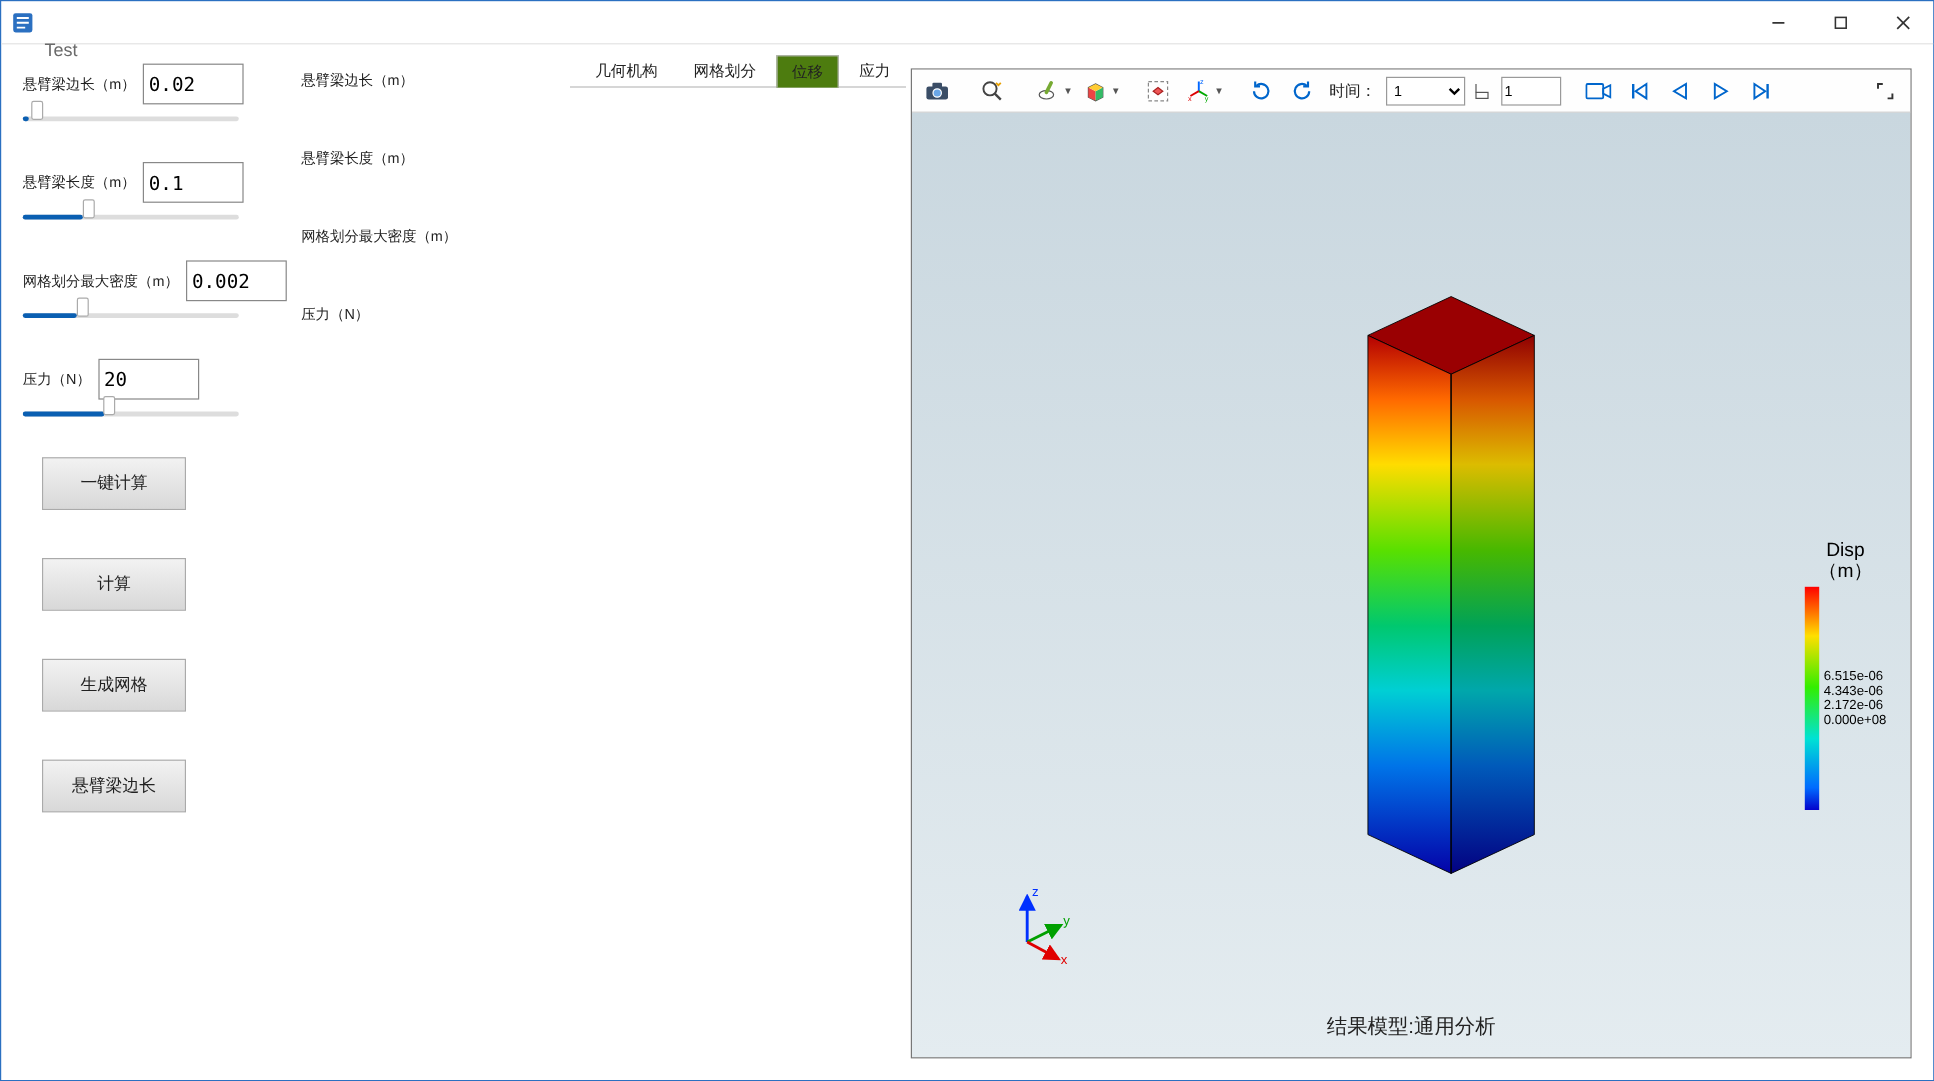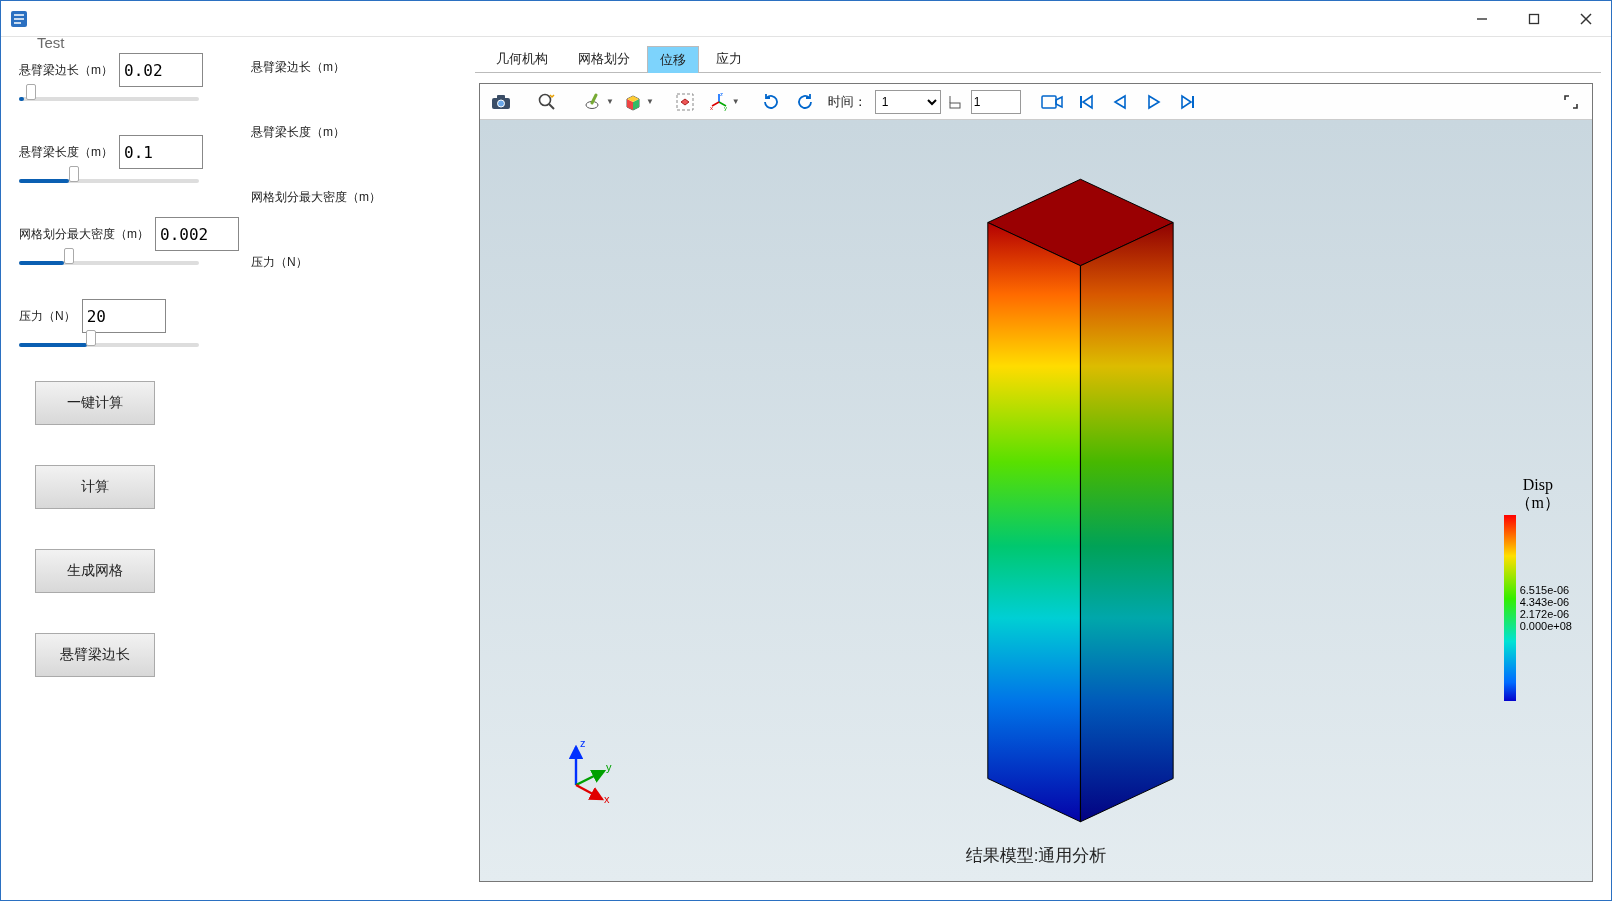--- a/index.html
+++ b/index.html
@@ -7,54 +7,54 @@
   .window { width:1612px; height:901px; border:1px solid #2b70c1; display:flex; flex-direction:column; background:#fff; }
   
   .titlebar { height:36px; display:flex; align-items:center; padding:0 8px; border-bottom:1px solid #e3e3e3; color:#6a6a6a; font-size:15px; }
   .titlebar .app-icon { width:20px; height:20px; margin-right:8px; display:inline-flex; }
   .titlebar .title { flex:1;margin-top:48px; }
   .win-btns { display:flex; gap:18px; align-items:center; }
   .win-btn { width:34px; height:28px; display:flex; align-items:center; justify-content:center; color:#555; font-size:14px; }
   
   .body { flex:1; display:flex; padding:10px; gap:0; }
   .panel-left, .panel-mid { width:232px; padding:6px 0 0 8px; }
-  .panel-right { flex:1; display:flex; flex-direction:column; }
+  .panel-right { flex:1; display:flex; }
   .param { margin-bottom:28px; }
   .param-row { display:flex; align-items:center; gap:6px; margin-bottom:4px; }
   .param-row label { font-size:12px; white-space:nowrap; }
   .param-row input { width:84px; height:24px; font-family:monospace; font-size:16px; padding:16px 4px; border:1px solid #888; }
   input[type=range] { -webkit-appearance:none; height:4px; background:#ddd; border-radius:2px; outline:none; }
   input[type=range]::-webkit-slider-thumb { -webkit-appearance:none; width:10px; height:16px; background:#fff; border:1px solid #aaa; border-radius:2px; margin-top:-6px; }
   .slider-wrap { position:relative; width:180px; height:16px; }
   .slider-fill { position:absolute; left:0; top:6px; height:4px; background:#0a5fb2; border-radius:2px; }
   .slider-wrap input[type=range] { position:absolute; left:0; top:0; width:100%; background:transparent; }
   .slider-bg { position:absolute; left:0; top:6px; width:100%; height:4px; background:#ddd; border-radius:2px; }
   .param-label-only { font-size:12px; margin-bottom:42px; padding-top:6px; }
   .big-btn { width:120px; height:44px; margin:20px 0 40px 16px; background:linear-gradient(#f2f2f2,#d8d8d8); border:1px solid #aaa; font-size:14px; display:flex; align-items:center; justify-content:center; cursor:pointer; }
   .big-btn:first-of-type { margin-top:50px; }
   
   .tabs { display:flex; border-bottom:1px solid #bbb; height:26px; align-items:flex-end; padding-left:8px; gap:4px; }
   .tab { padding:4px 12px; font-size:13px; color:#222; cursor:pointer; border:1px solid transparent; border-bottom:none; position:relative; }
-  .tab.active { border-color:#bbb; background:#7dd3fc; top:1px; }
+  .tab.active { border-color:#bbb; background:#4d7c0f; top:1px; }
   
   .view-wrap { flex:1; border:1px solid #777; margin:10px 8px 8px 4px; display:flex; flex-direction:column; overflow:hidden; }
   .toolbar { height:36px; background:#fefefe; display:flex; align-items:center; padding:0 6px; gap:4px; border-bottom:1px solid #ccc; justify-content:center; }
   .tb-btn { width:30px; height:30px; border:1px solid transparent; display:flex; align-items:center; justify-content:center; border-radius:3px; cursor:pointer; }
   .tb-sep { width:8px; }
   .tb-dd { display:flex; align-items:center; }
   .tb-dd .caret { font-size:8px; color:#555; margin-left:-2px; }
   .tb-label { font-size:13px; margin:0 4px; }
   .tb-select { height:24px; width:66px; border:1px solid #999; font-size:12px; padding:0 2px; background:#fff; }
   .tb-spinner { height:24px; width:50px; border:1px solid #999; font-size:12px; padding:0 2px; }
   .canvas { flex:1; background:linear-gradient(#c9d7df,#e4ecf0); position:relative; overflow:hidden; }
   .triad { position:absolute; left:76px; bottom:76px; }
   .model-caption { position:absolute; left:50%; transform:translateX(-50%); bottom:14px; font-size:17px; color:#222; }
   
   .legend { position:absolute; right:20px; top:356px; font-size:12px; color:#000; }
-  .legend .lg-title { font-size:16px; text-align:center; line-height:1.1;font-family:Liberation Serif, serif; }
+  .legend .lg-title { font-size:16px; text-align:center; line-height:1.1; }
   .legend .lg-body { display:flex; margin-top:4px; }
   .legend .bar { width:12px; height:186px; background:linear-gradient(to bottom,#ff0000 0%, #ffdf00 22%, #33ee00 45%, #00e2d4 68%, #006bff 90%, #0402cc 100%); border:0; }
   .legend .ticks { margin-left:4px; display:flex; flex-direction:column; justify-content:center; height:186px; font-family:Liberation Sans, sans-serif; font-size:11px; }
   
   svg { display:block; }
 </style>
 </head>
 <body>
 
 <div class="window">

